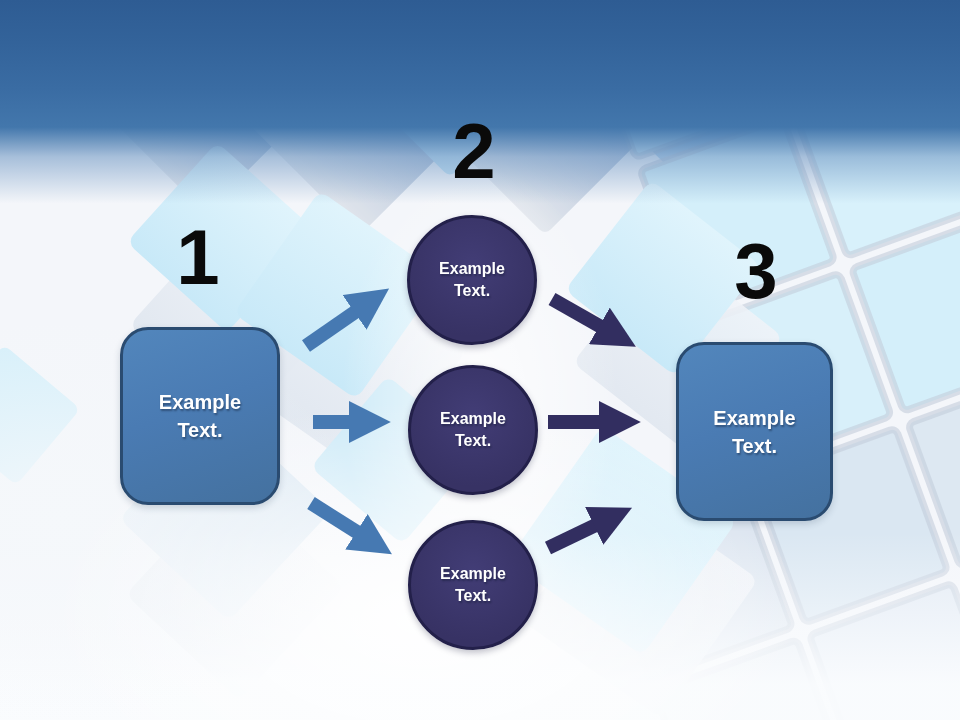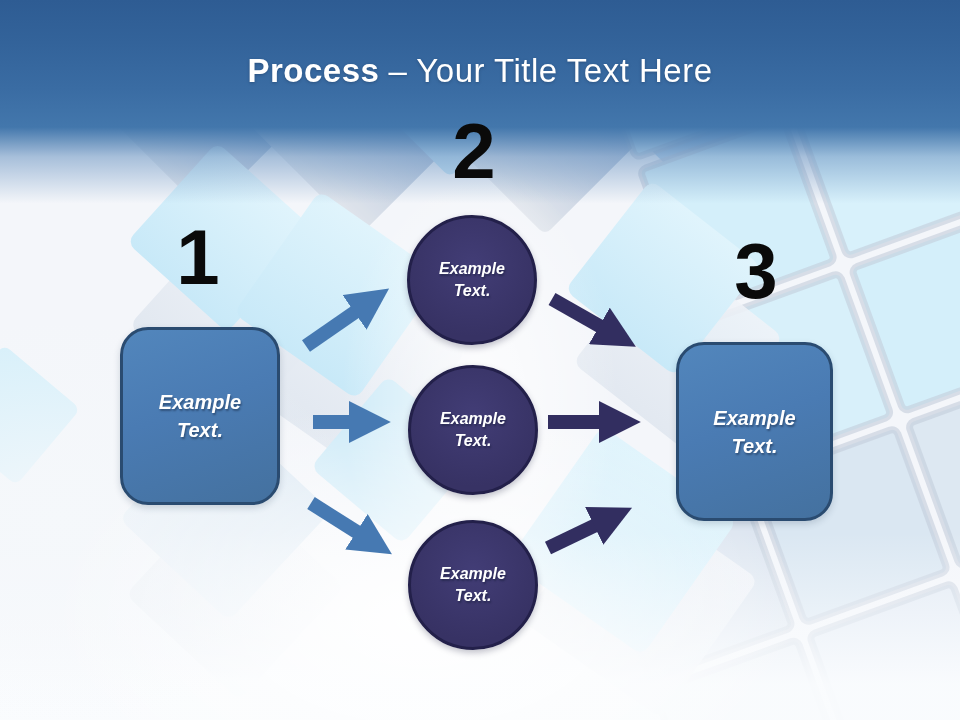--- a/index.html
+++ b/index.html
@@ -49,21 +49,21 @@
   }
   .num-1 { left:198px; top:218px; }
   .num-2 { left:474px; top:112px; }
   .num-3 { left:756px; top:232px; }
 
   
   .arrows-svg { position:absolute; top:0; left:0; z-index:3; pointer-events:none; }
 
   
   .shape-label {
-    color:#fff; font-weight:700; font-style:italic; text-align:center;
+    color:#fff; font-weight:700; text-align:center;
     line-height:1.4; text-shadow:1px 2px 2px rgba(10,20,40,.4);
   }
   .proc-box {
     position:absolute; z-index:4;
     background:linear-gradient(160deg, #5286BC 0%, var(--box-blue,#4A7BB3) 45%, #44719F 100%);
     border:3px solid var(--box-border,#2A4B70); border-radius:28px;
     display:flex; align-items:center; justify-content:center;
     box-shadow:0 3px 7px rgba(30,50,80,.18);
   }
   .box-left  { left:120px; top:327px; width:160px; height:178px; }
@@ -148,23 +148,20 @@
       <rect x="158" y="513" width="155" height="155" rx="10" transform="rotate(43 235 590)" fill="url(#cubeFront)" opacity="0.85"></rect>
       <rect x="150" y="440" width="150" height="150" rx="10" transform="rotate(43 225 515)" fill="#DBE8F3"></rect>
 
       <rect x="-40" y="365" width="100" height="100" rx="8" transform="rotate(40 10 415)" fill="#D4EFFA"></rect>
     </g>
   </svg>
 
   <div class="floor-fade"></div>
   <div class="header-band"></div>
 
-  <div class="title">
-    <span class="t-bold">Process</span><span class="t-reg">– Your Title Text Here</span>
-  </div>
 
   <div class="step-number num-1">1</div>
   <div class="step-number num-2">2</div>
   <div class="step-number num-3">3</div>
 
   <svg class="arrows-svg" width="960" height="720" viewBox="0 0 960 720">
     <defs>
       <marker id="headBlue" viewBox="0 0 10 10" refX="1" refY="5" markerWidth="3" markerHeight="3" orient="auto" markerUnits="strokeWidth">
         <path d="M0,0 L10,5 L0,10 Z" fill="#4679B2"></path>
       </marker>

